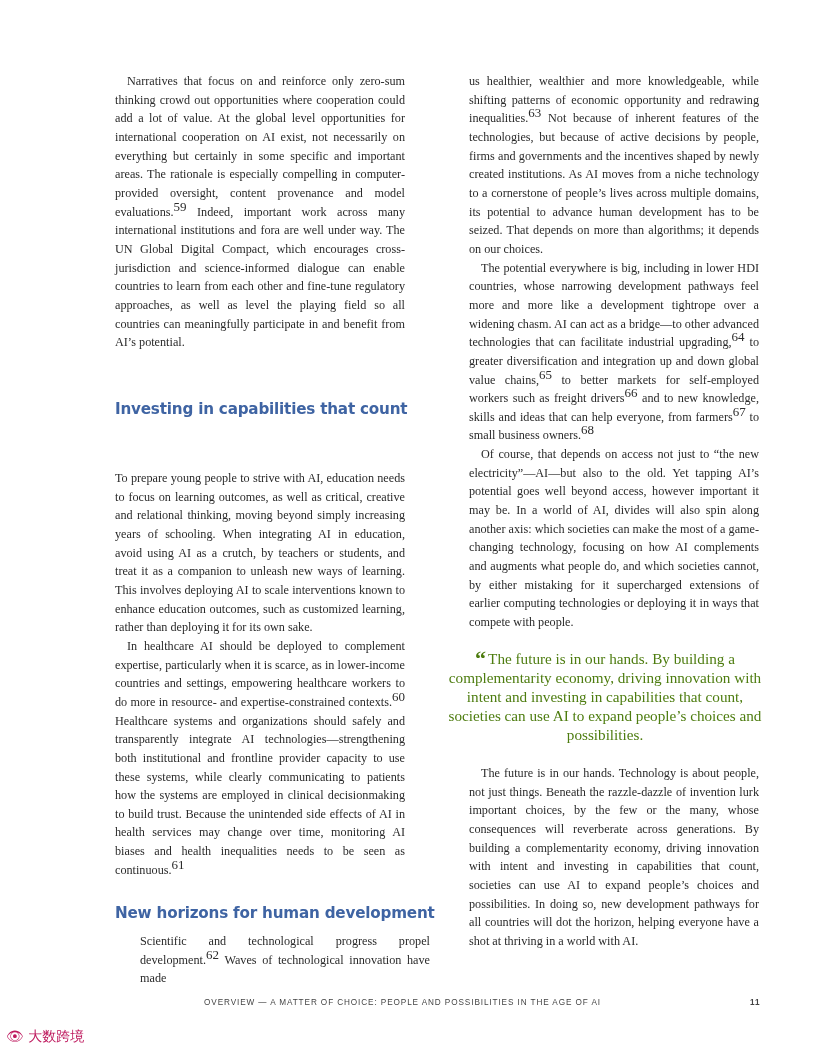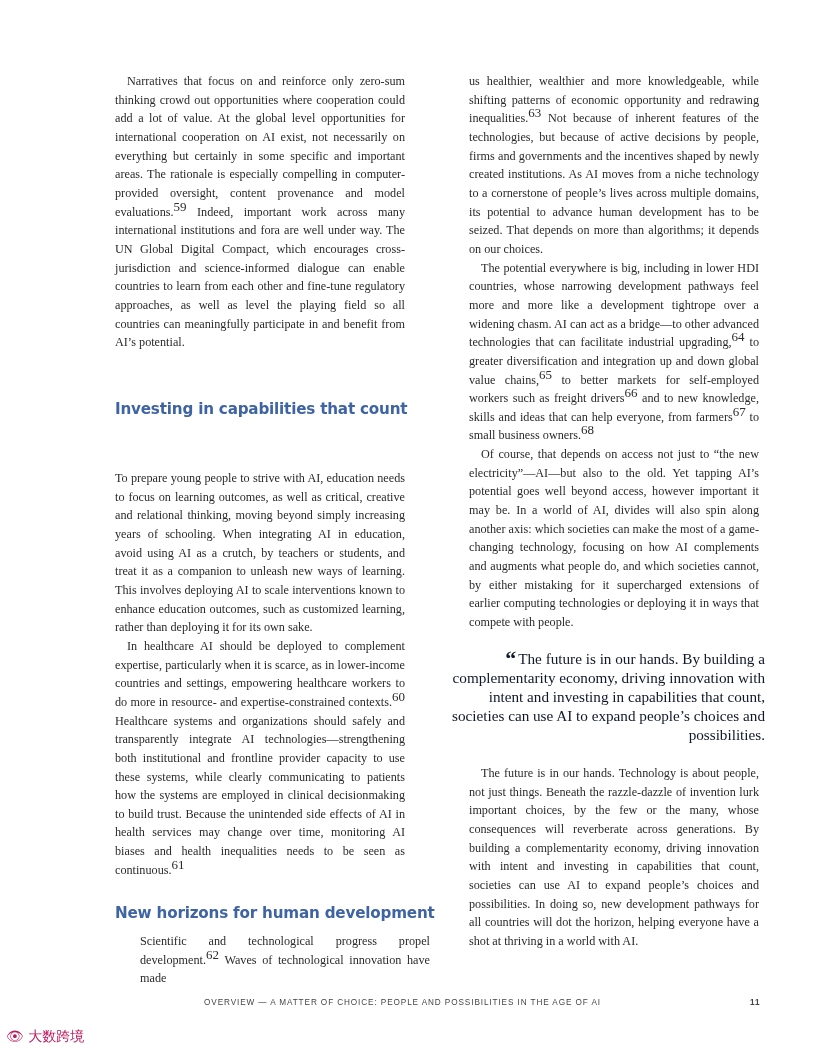--- a/index.html
+++ b/index.html
@@ -6,21 +6,21 @@
   body { width: 816px; height: 1056px; position: relative; overflow: hidden; font-family: "Liberation Serif", "DejaVu Serif", serif; color: #2a2a2a; }
   .col { position: absolute; top: 72px; width: 290px; font-size: 12.2px; line-height: 18.65px; text-align: justify; hyphens: manual; }
   .col p { margin: 0; text-indent: 12px; }
   .col p.noindent { text-indent: 0; }
   #left-col { left: 115px; }
   #right-col { left: 469px; }
   sup { font-size: 13px; line-height: 0; vertical-align: 5px; }
   .heading { position: absolute; left: 103px; font-family: "DejaVu Sans", "Liberation Sans", sans-serif; font-weight: bold; font-size: 15.2px; color: #3f64a3; letter-spacing: -0.2px; margin: 12px; white-space: nowrap; text-align: right; }
   #heading-1 { top: 388px; }
   #heading-2 { top: 892px; }
-  .pull-quote { position: absolute; left: 445px; top: 650px; width: 320px; font-size: 15.2px; line-height: 18.9px; color: #0f172a; text-align: right; }
+  .pull-quote { position: absolute; left: 445px; top: 650px; width: 320px; font-size: 15.2px; line-height: 18.9px; color: #4d7c0f; text-align: center; }
   .pull-quote .qmark { font-size: 22px; font-weight: bold; line-height: 0; vertical-align: -2px; margin-right: 2px; }
   .footer { position: absolute; top: 998px; left: 0; width: 816px; font-family: "Liberation Sans", "DejaVu Sans", sans-serif; font-size: 8.2px; letter-spacing: 0.9px; color: #444; }
   .footer .running { position: absolute; left: 204px; white-space: nowrap; }
   .footer .pageno { position: absolute; left: 750px; font-weight: bold; }
   .watermark { position: absolute; left: 6px; top: 1028px; font-family: "DejaVu Sans", sans-serif; font-size: 14px; color: #be185d; white-space: nowrap; }
 </style>
 </head>
 <body>
 
 <div id="left-col" class="col">

